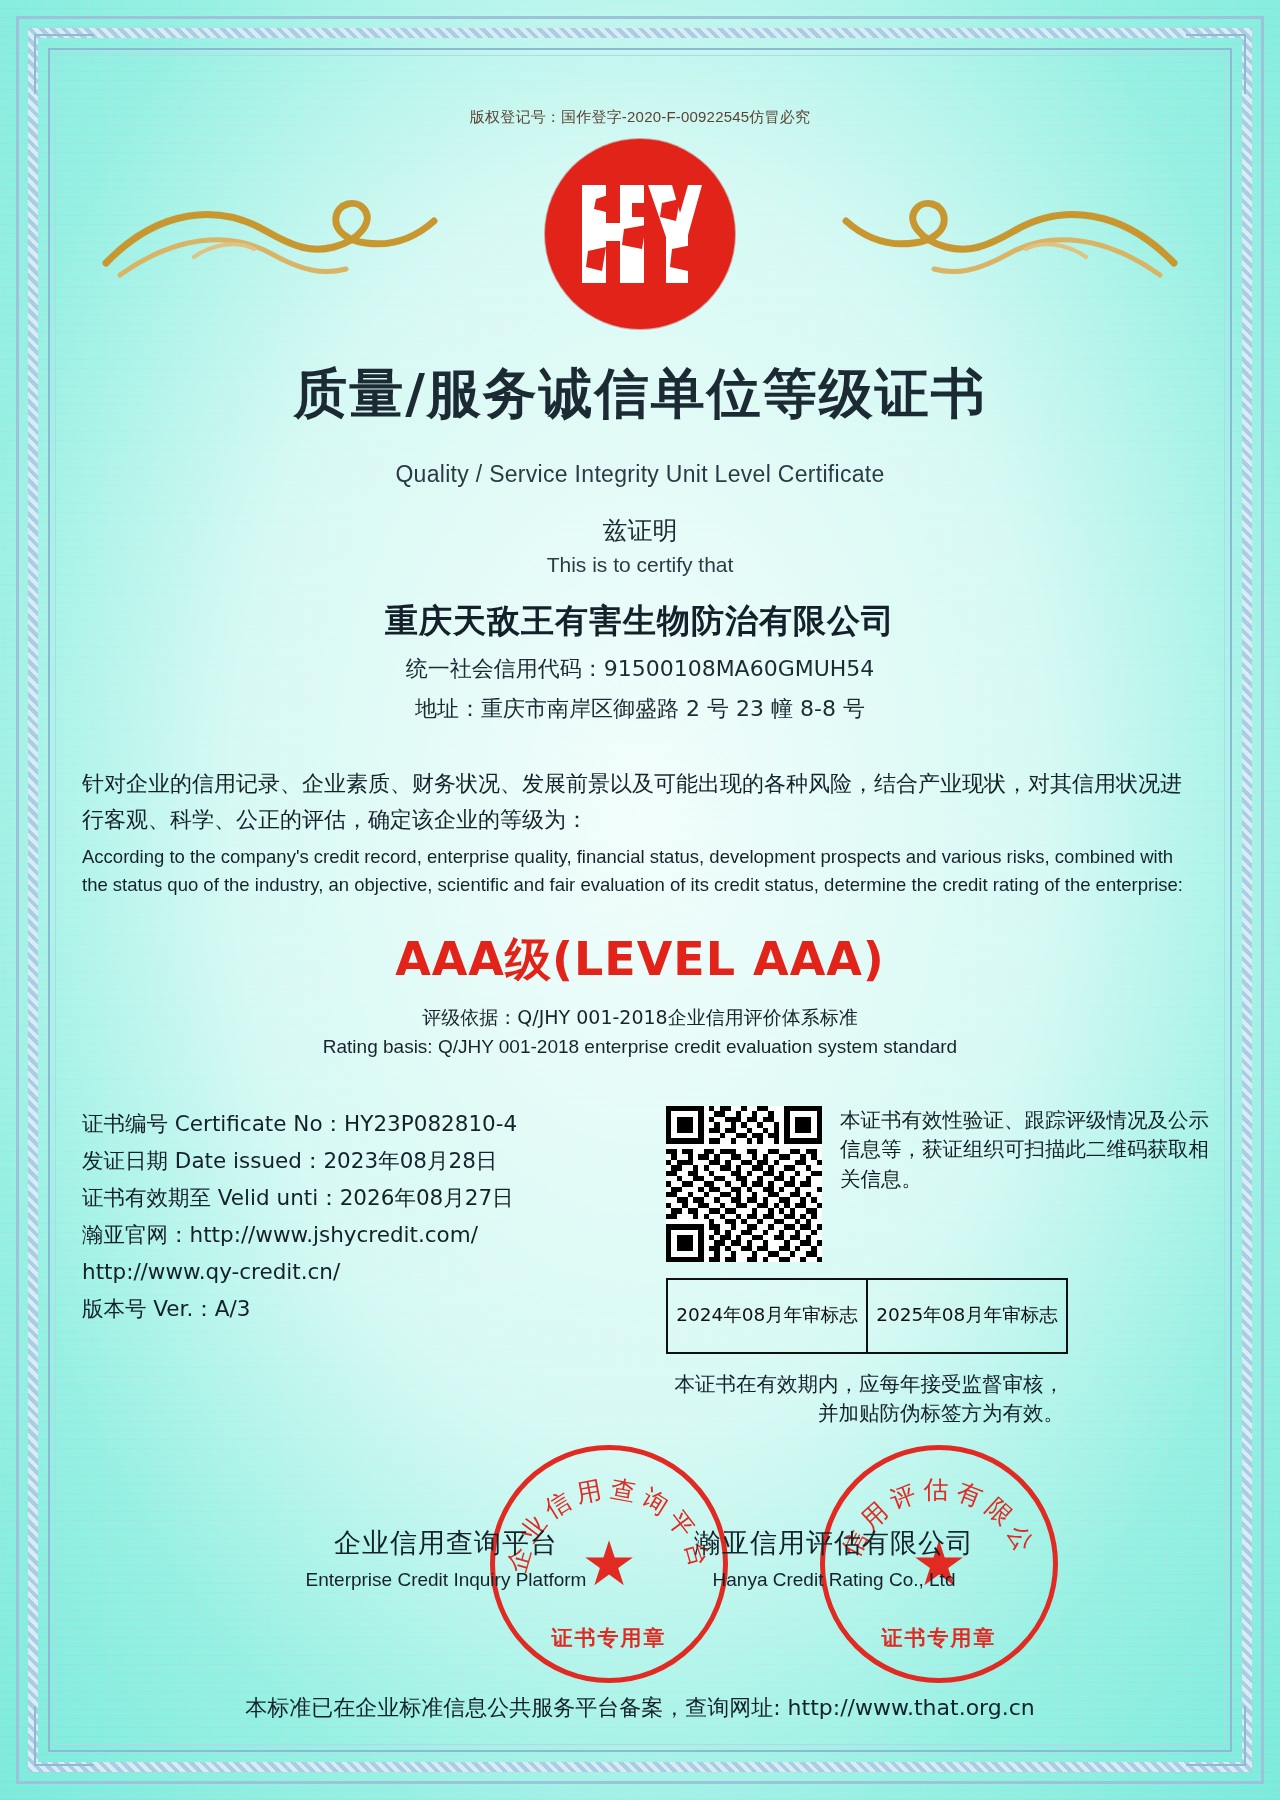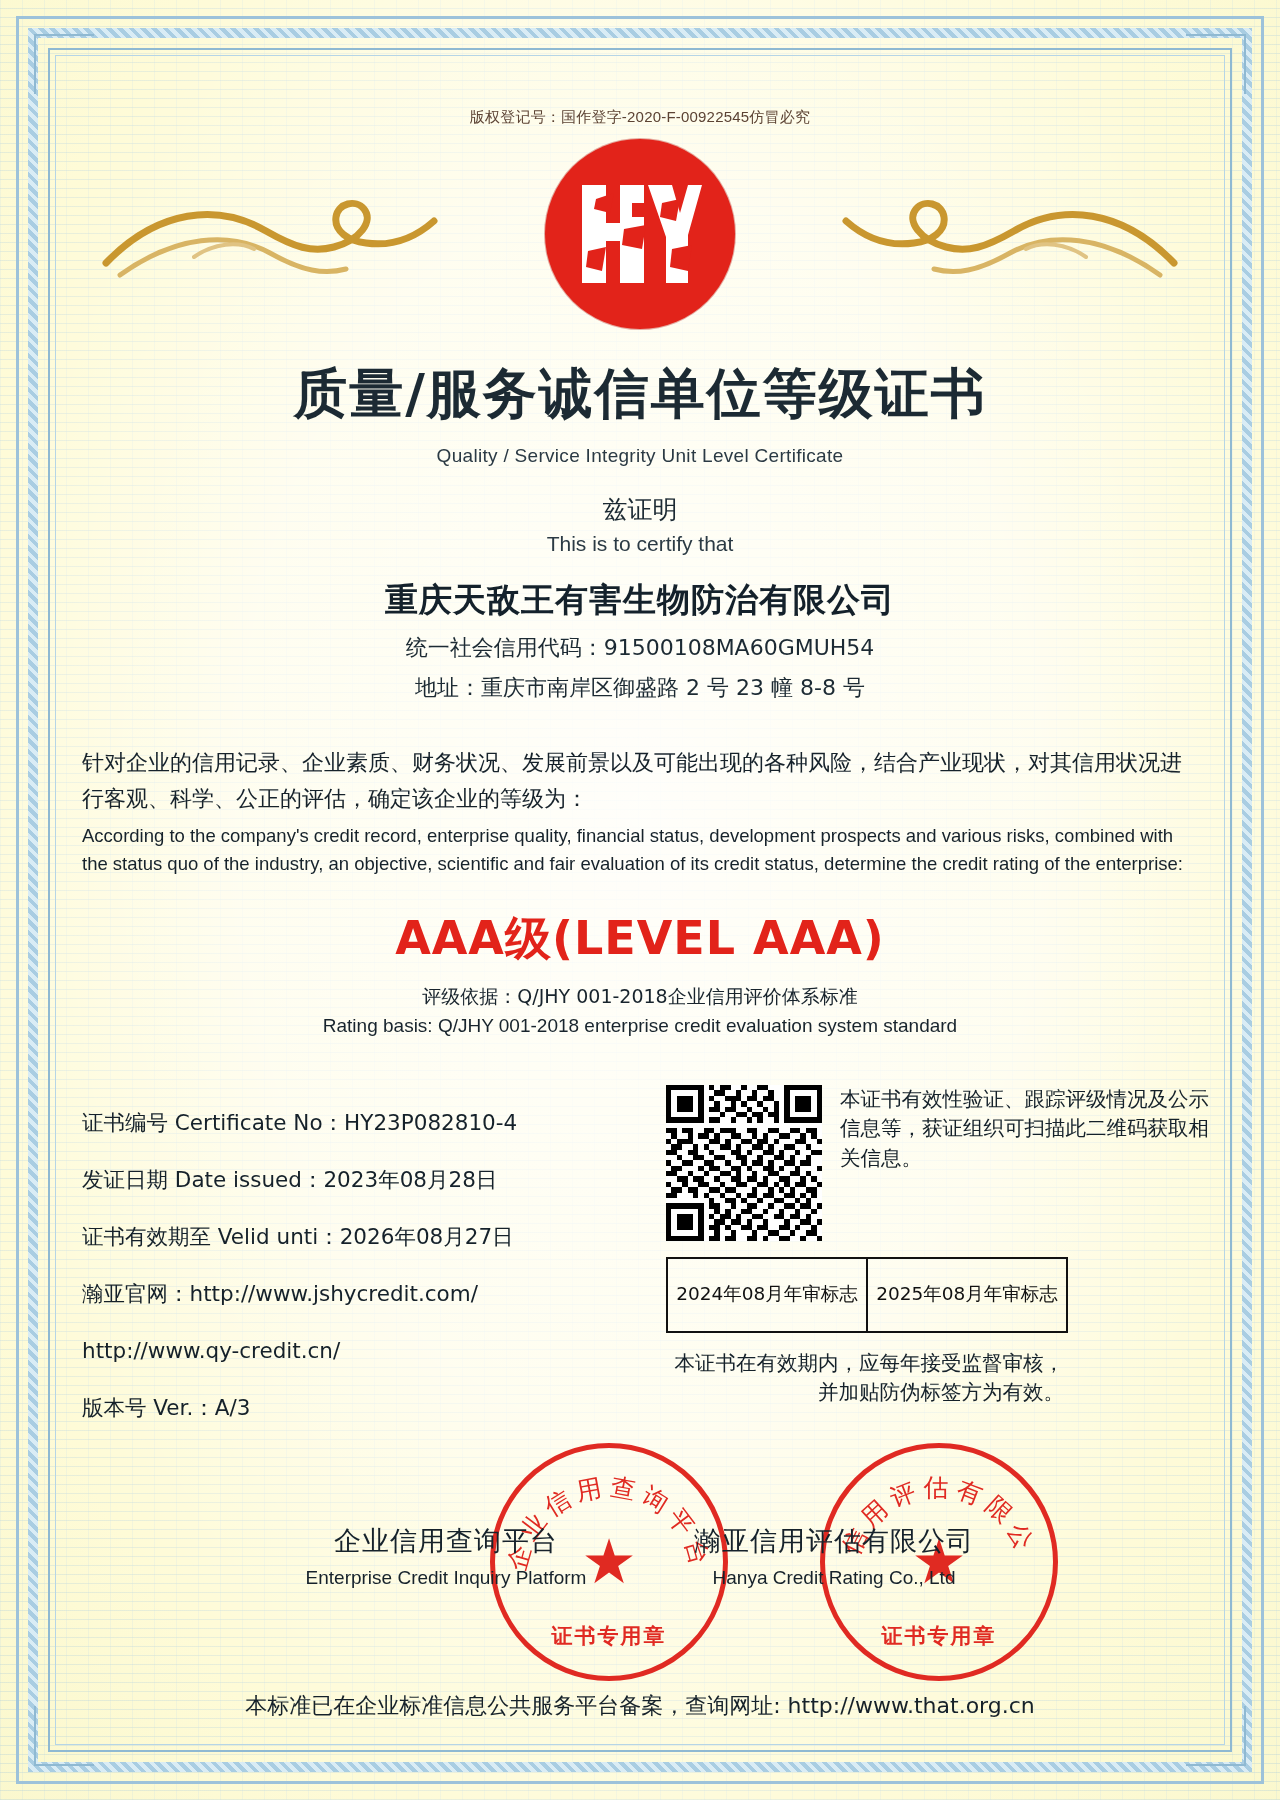--- a/index.html
+++ b/index.html
@@ -12,21 +12,21 @@
     height: 1800px;
     font-family: "Liberation Sans", sans-serif;
     overflow: hidden;
   }
 
   
   .page {
     position: relative;
     width: 1280px;
     height: 1800px;
-    background: #fef9c3;
+    background: #5eead4;
     overflow: hidden;
   }
   .wave-bg {
     position: absolute;
     inset: 0;
     background:
       repeating-linear-gradient(
         0deg,
         rgba(140,185,210,0.55) 0px,
         rgba(140,185,210,0.55) 1px,
@@ -140,23 +140,23 @@
 
   .title-cn {
     font-size: 54px;
     font-weight: bold;
     color: #1c2a33;
     letter-spacing: 2px;
     margin-top: 10px;
     font-family: "DejaVu Sans", "Liberation Sans", sans-serif;
   }
   .title-en {
-    font-size: 19px;
+    font-size: 23px;
     color: #2b3a44;
-    margin-top: 14px;
+    margin-top: 30px;
     letter-spacing: .3px;
   }
   .certify-cn {
     font-size: 25px;
     color: #1c2a33;
     margin-top: 26px;
     font-family: "DejaVu Sans", "Liberation Sans", sans-serif;
   }
   .certify-en {
     font-size: 21px;
@@ -227,21 +227,20 @@
     text-align: left;
     padding-left: 22px;
     box-sizing: border-box;
   }
   .detail-left div {
     font-size: 21.5px;
     color: #15212a;
     line-height: 1.72;
     white-space: nowrap;
     font-family: "DejaVu Sans", "Liberation Sans", sans-serif;
-    margin-top: 20px;
   }
 
   .detail-right {
     flex: 1;
     display: block;
     text-align: left;
   }
   .qr-flex { display: flex; align-items: flex-start; }
   .qr {
     width: 156px;

